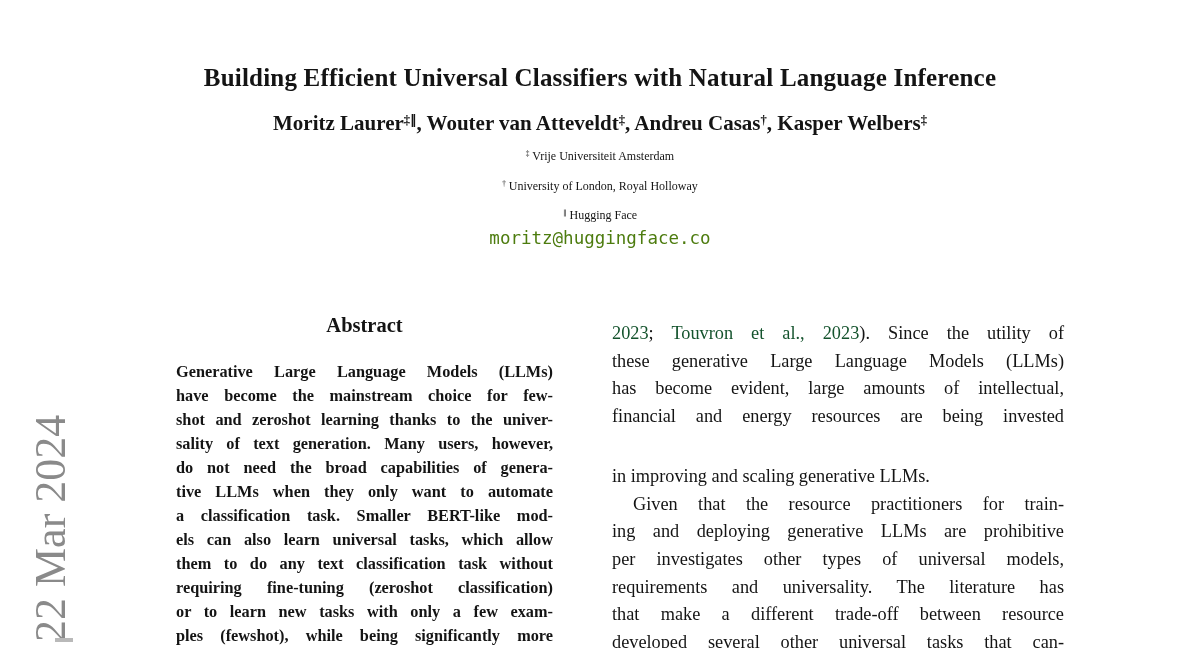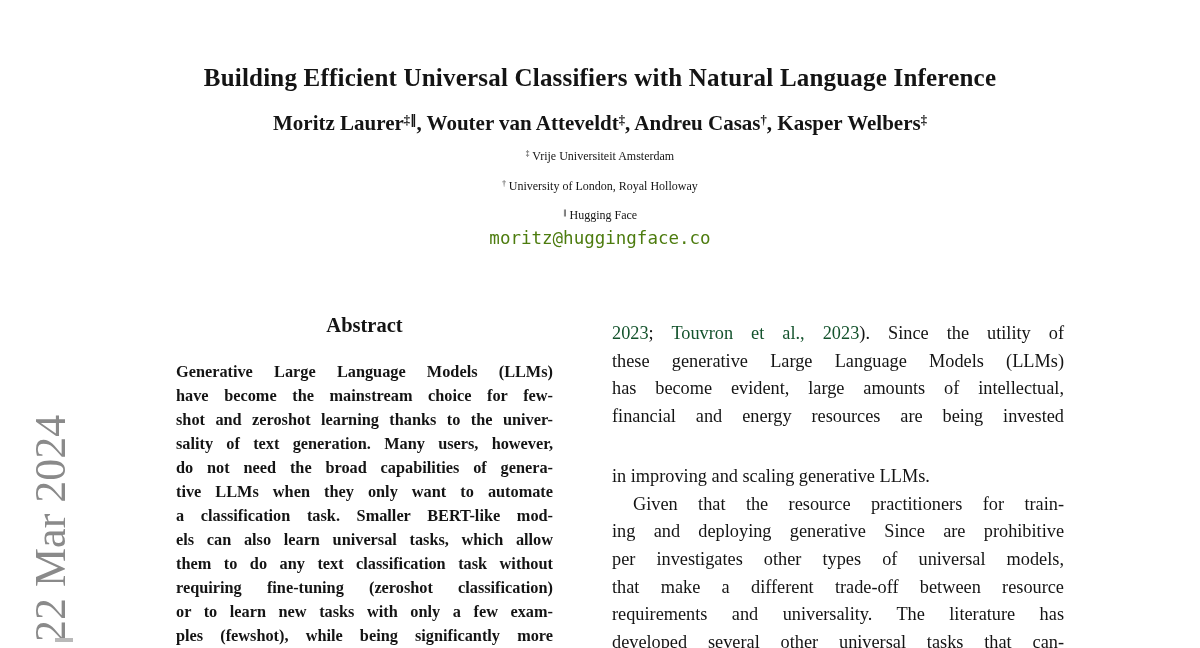--- a/index.html
+++ b/index.html
@@ -93,20 +93,20 @@
     <div class="jline">ples (fewshot), while being significantly more</div>
   </div>
 
   <div class="col col-right">
     <div class="jline"><span class="cite">2023</span><span>; </span><span class="cite">Touvron et al., 2023</span><span>). Since the utility of</span></div>
     <div class="jline">these generative Large Language Models (LLMs)</div>
     <div class="jline">has become evident, large amounts of intellectual,</div>
     <div class="jline">financial and energy resources are being invested</div>
     <div class="plain-line">in improving and scaling generative LLMs.</div>
     <div class="jline indent">Given that the resource practitioners for train-</div>
-    <div class="jline">ing and deploying generative Since are prohibitive</div>
+    <div class="jline">ing and deploying generative LLMs are prohibitive</div>
     <div class="jline">per investigates other types of universal models,</div>
+    <div class="jline">requirements and universality. The literature has</div>
     <div class="jline">that make a different trade-off between resource</div>
-    <div class="jline">requirements and universality. The literature has</div>
     <div class="jline">developed several other universal tasks that can-</div>
   </div>
 
 </div>
 
 </body></html>

